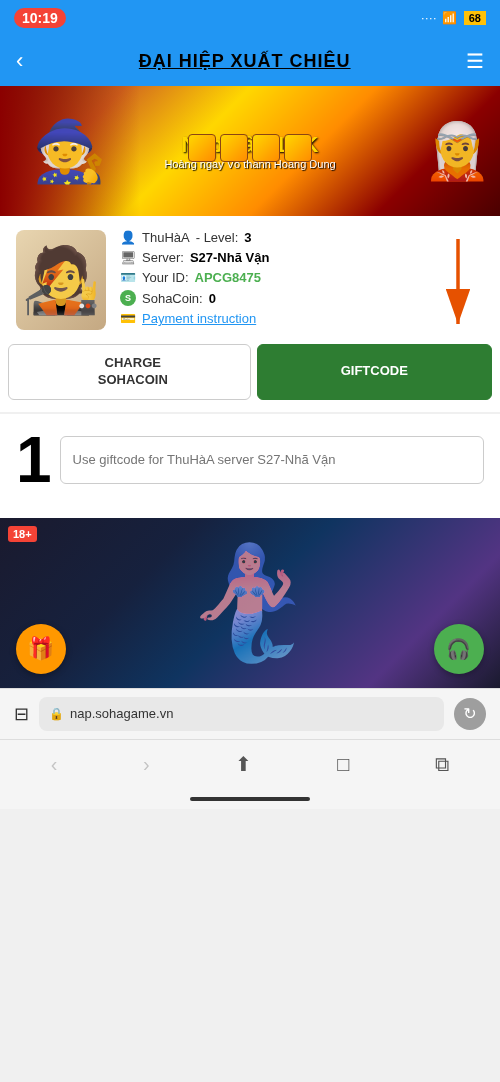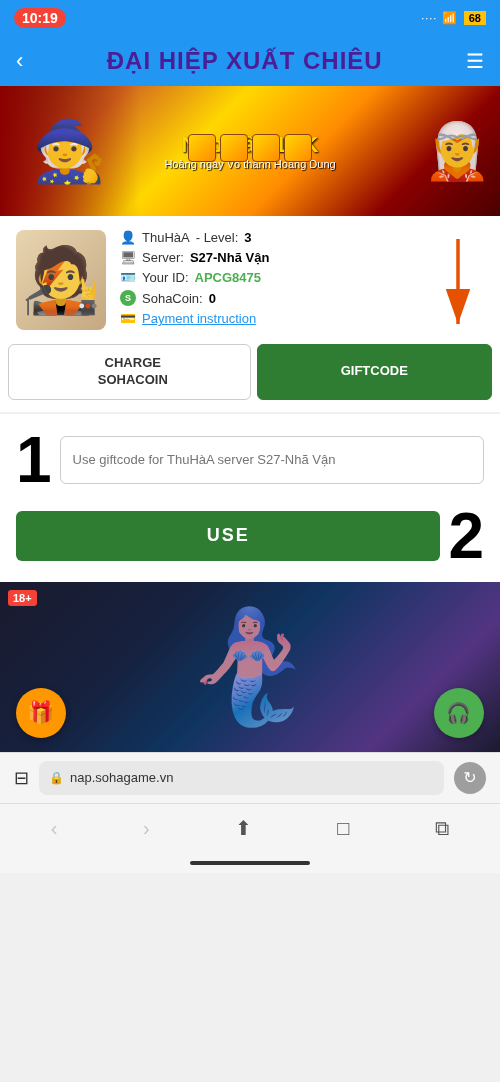--- a/index.html
+++ b/index.html
@@ -54,24 +54,25 @@
       justify-content: space-between;
       padding: 0 16px;
     }
     .nav-back {
       color: white;
       font-size: 22px;
       cursor: pointer;
       font-weight: 300;
     }
     .nav-title {
-      color: #4c1d95;
-      font-size: 24px;
+      color: #000000;
+      font-size: 18px;
       font-weight: bold;
       letter-spacing: 1px;
+      text-decoration: underline;
     }
     .nav-menu {
       color: white;
       font-size: 20px;
       cursor: pointer;
     }
 
     
     .banner {
       width: 100%;
@@ -547,24 +548,20 @@
   </div>
 </div>
 
 <div class="giftcode-section">
 
   <div class="input-row">
     <span class="step-number">1</span>
     <input class="giftcode-input" type="text" placeholder="Use giftcode for ThuHàA server S27-Nhã Vận" style="">
   </div>
 
-  <div class="use-btn-row">
-    <button class="use-btn">USE</button>
-    <span class="step-number-2">2</span>
-  </div>
 </div>
 
 <div class="game-banner">
   <span class="age-badge">18+</span>
   <span class="game-banner-char">🧜‍♀️</span>
   <div class="fab-gift">🎁</div>
   <div class="fab-support">🎧</div>
 </div>
 
 <div class="browser-bar">

